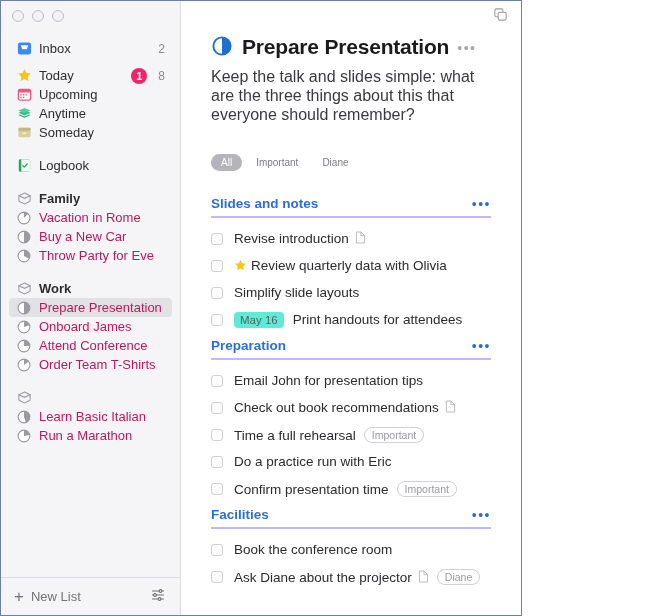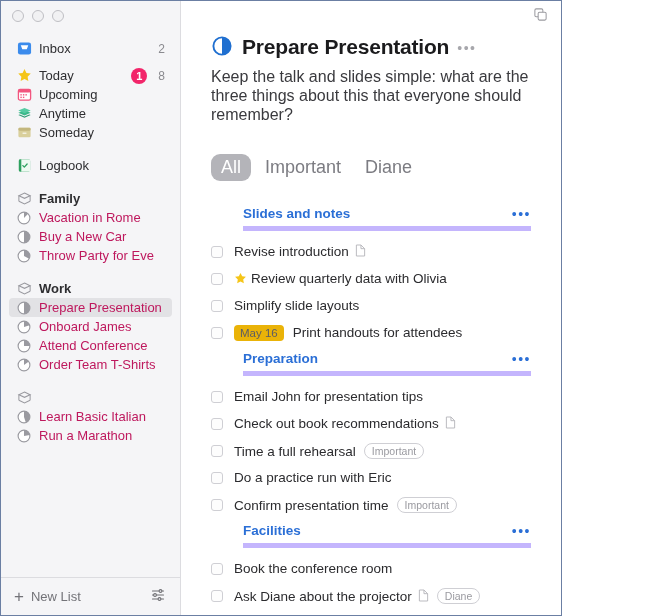--- a/index.html
+++ b/index.html
@@ -4,21 +4,21 @@
 <style>
   * { box-sizing: border-box; margin: 0; padding: 0; }
   html, body {
     width: 650px; height: 616px;
     background: #ffffff;
     font-family: "Liberation Sans", "DejaVu Sans", sans-serif;
     -webkit-font-smoothing: antialiased;
   }
   #window {
     position: relative;
-    width: 562px; height: 616px;
+    width: 522px; height: 616px;
     background: #ffffff;
     border: 1px solid #6b7fa3;
     overflow: hidden;
     display: flex;
   }
 
   
   #sidebar {
     width: 180px;
     height: 100%;
@@ -160,38 +160,37 @@
     max-width: 372px;
     margin-bottom: 30px;
   }
   .filters {
     display: flex;
     align-items: center;
     gap: 4px;
     margin-bottom: 25px;
   }
   .pill {
-    font-size: 18px;
+    font-size: 10px;
     color: #7c7c82;
     padding: 3px 10px;
     border-radius: 9px;
   }
   .pill.active {
     background: #b4b4b9;
     color: #ffffff;
   }
 
   .section { margin-bottom: 7px; }
   .section-head {
     display: flex;
     align-items: flex-end;
     justify-content: space-between;
     padding-bottom: 5px;
-    border-bottom: 5px solid #c4b5fd;
-    margin-left: 32px;
+    border-bottom: 2px solid #c4b5fd;
   }
   .section-title {
     font-size: 13.5px;
     font-weight: bold;
     color: #2b6fd6;
   }
   .dots-blue {
     letter-spacing: 1.5px;
     color: #2b6fd6;
     font-size: 14px;
@@ -213,21 +212,21 @@
     margin-right: 11px;
   }
   .todo-text {
     font-size: 13.5px;
     color: #2b2b2e;
     white-space: nowrap;
   }
   .star-inline { margin-right: 4px; display: inline-block; vertical-align: -2px; }
   .datetag {
     display: inline-block;
-    background: #eab308;
+    background: #5eead4;
     color: #5d5d63;
     font-size: 11.5px;
     padding: 2px 6px;
     border-radius: 4px;
     margin-right: 9px;
   }
   .tagpill {
     display: inline-block;
     border: 1px solid #cfcfd4;
     color: #9a9aa0;

